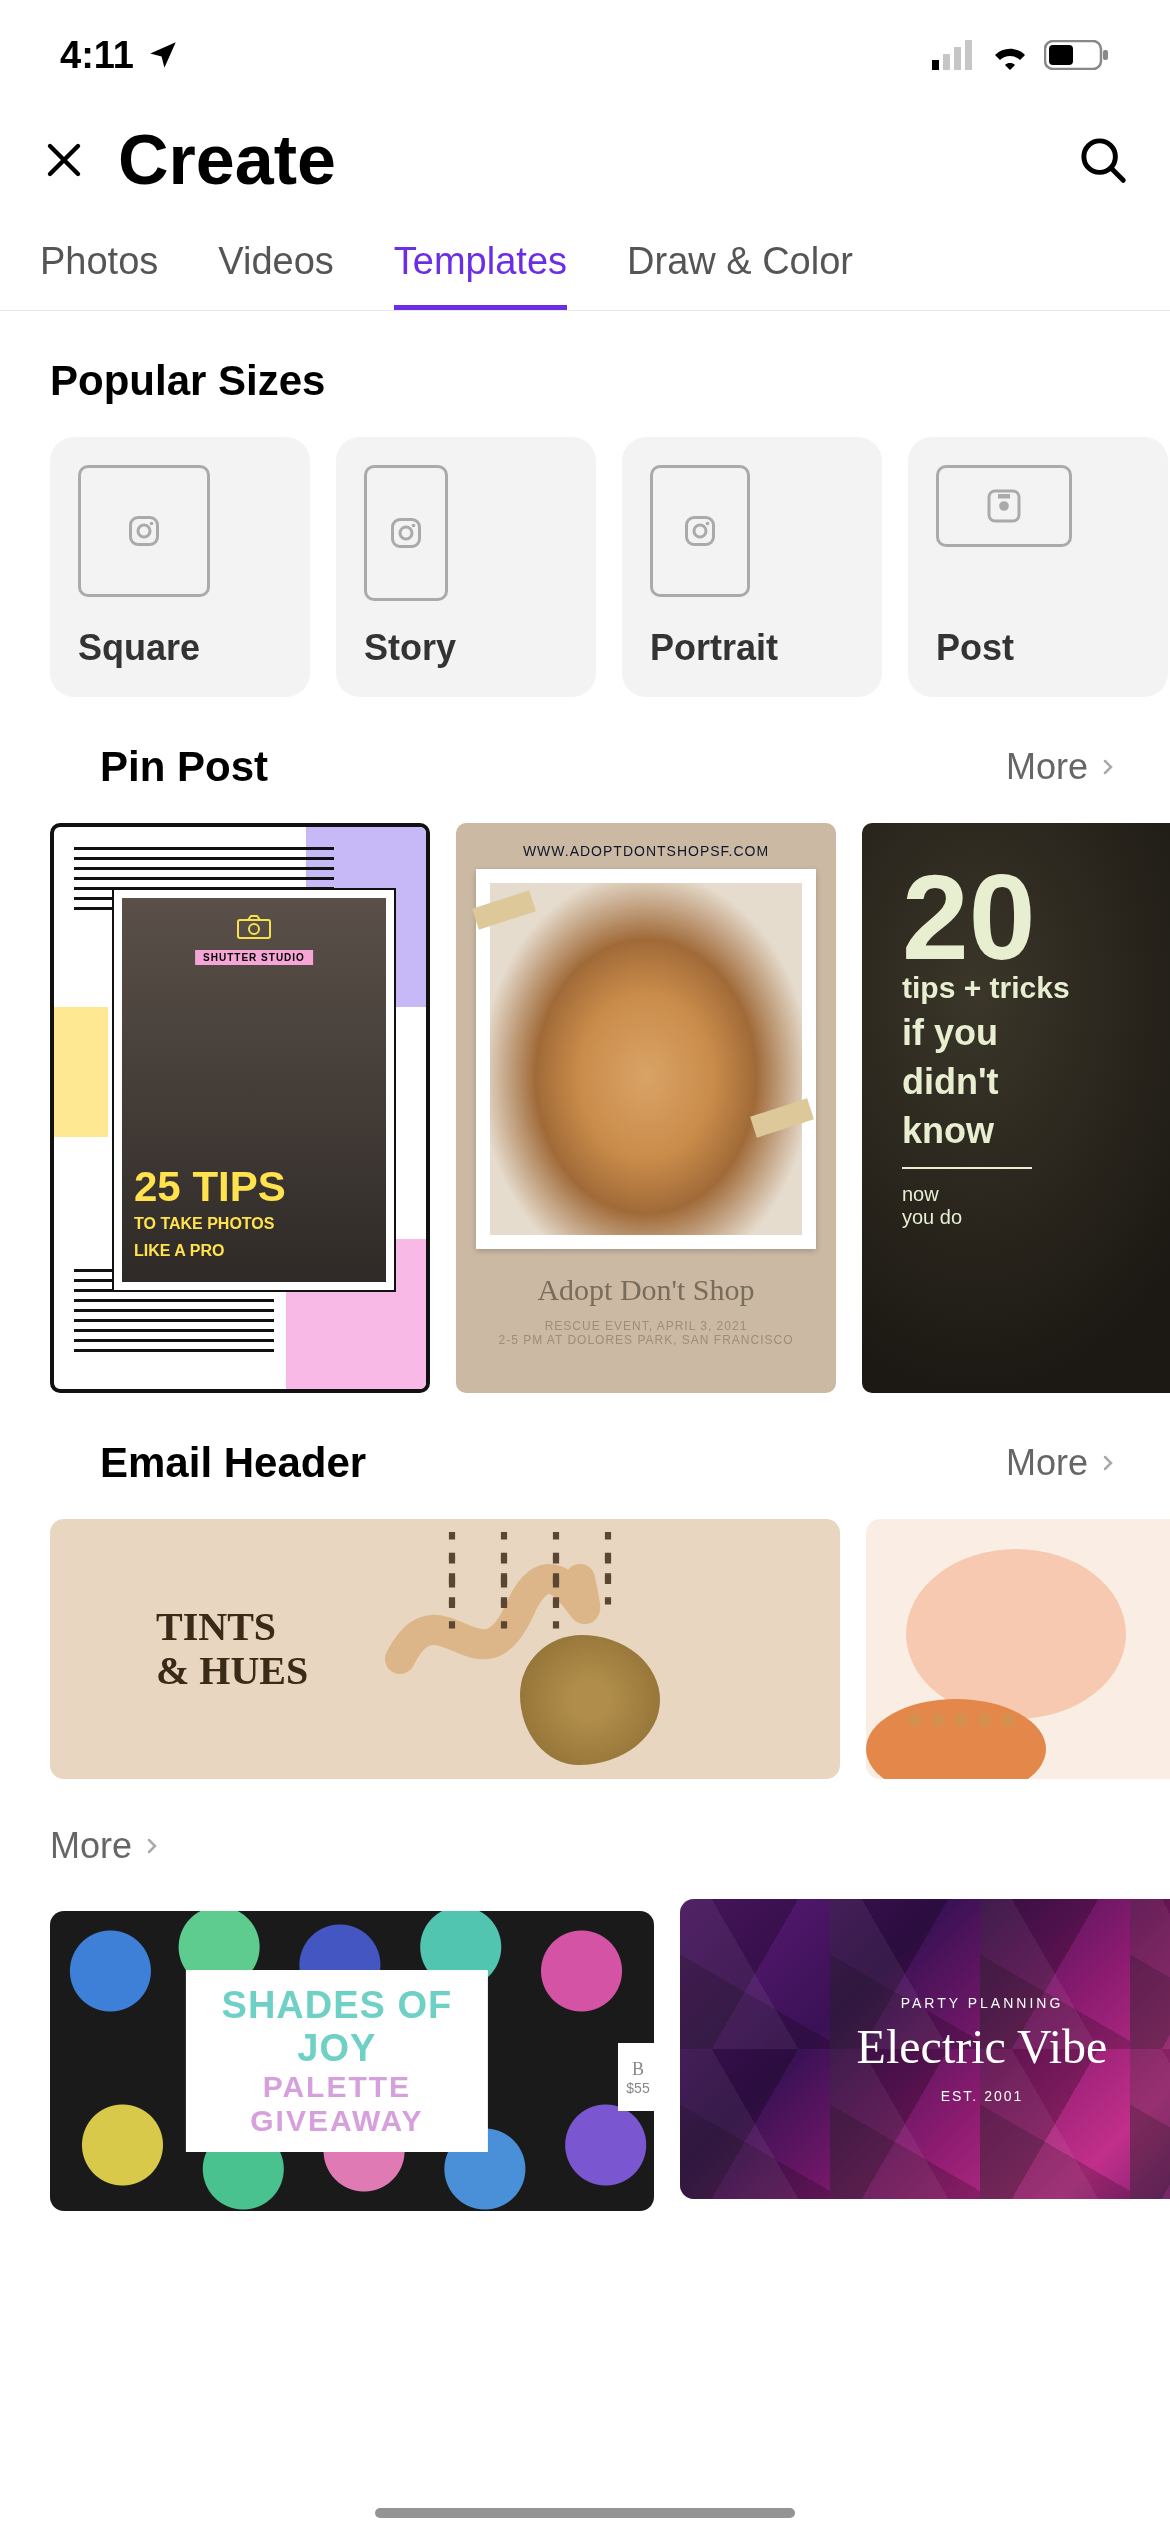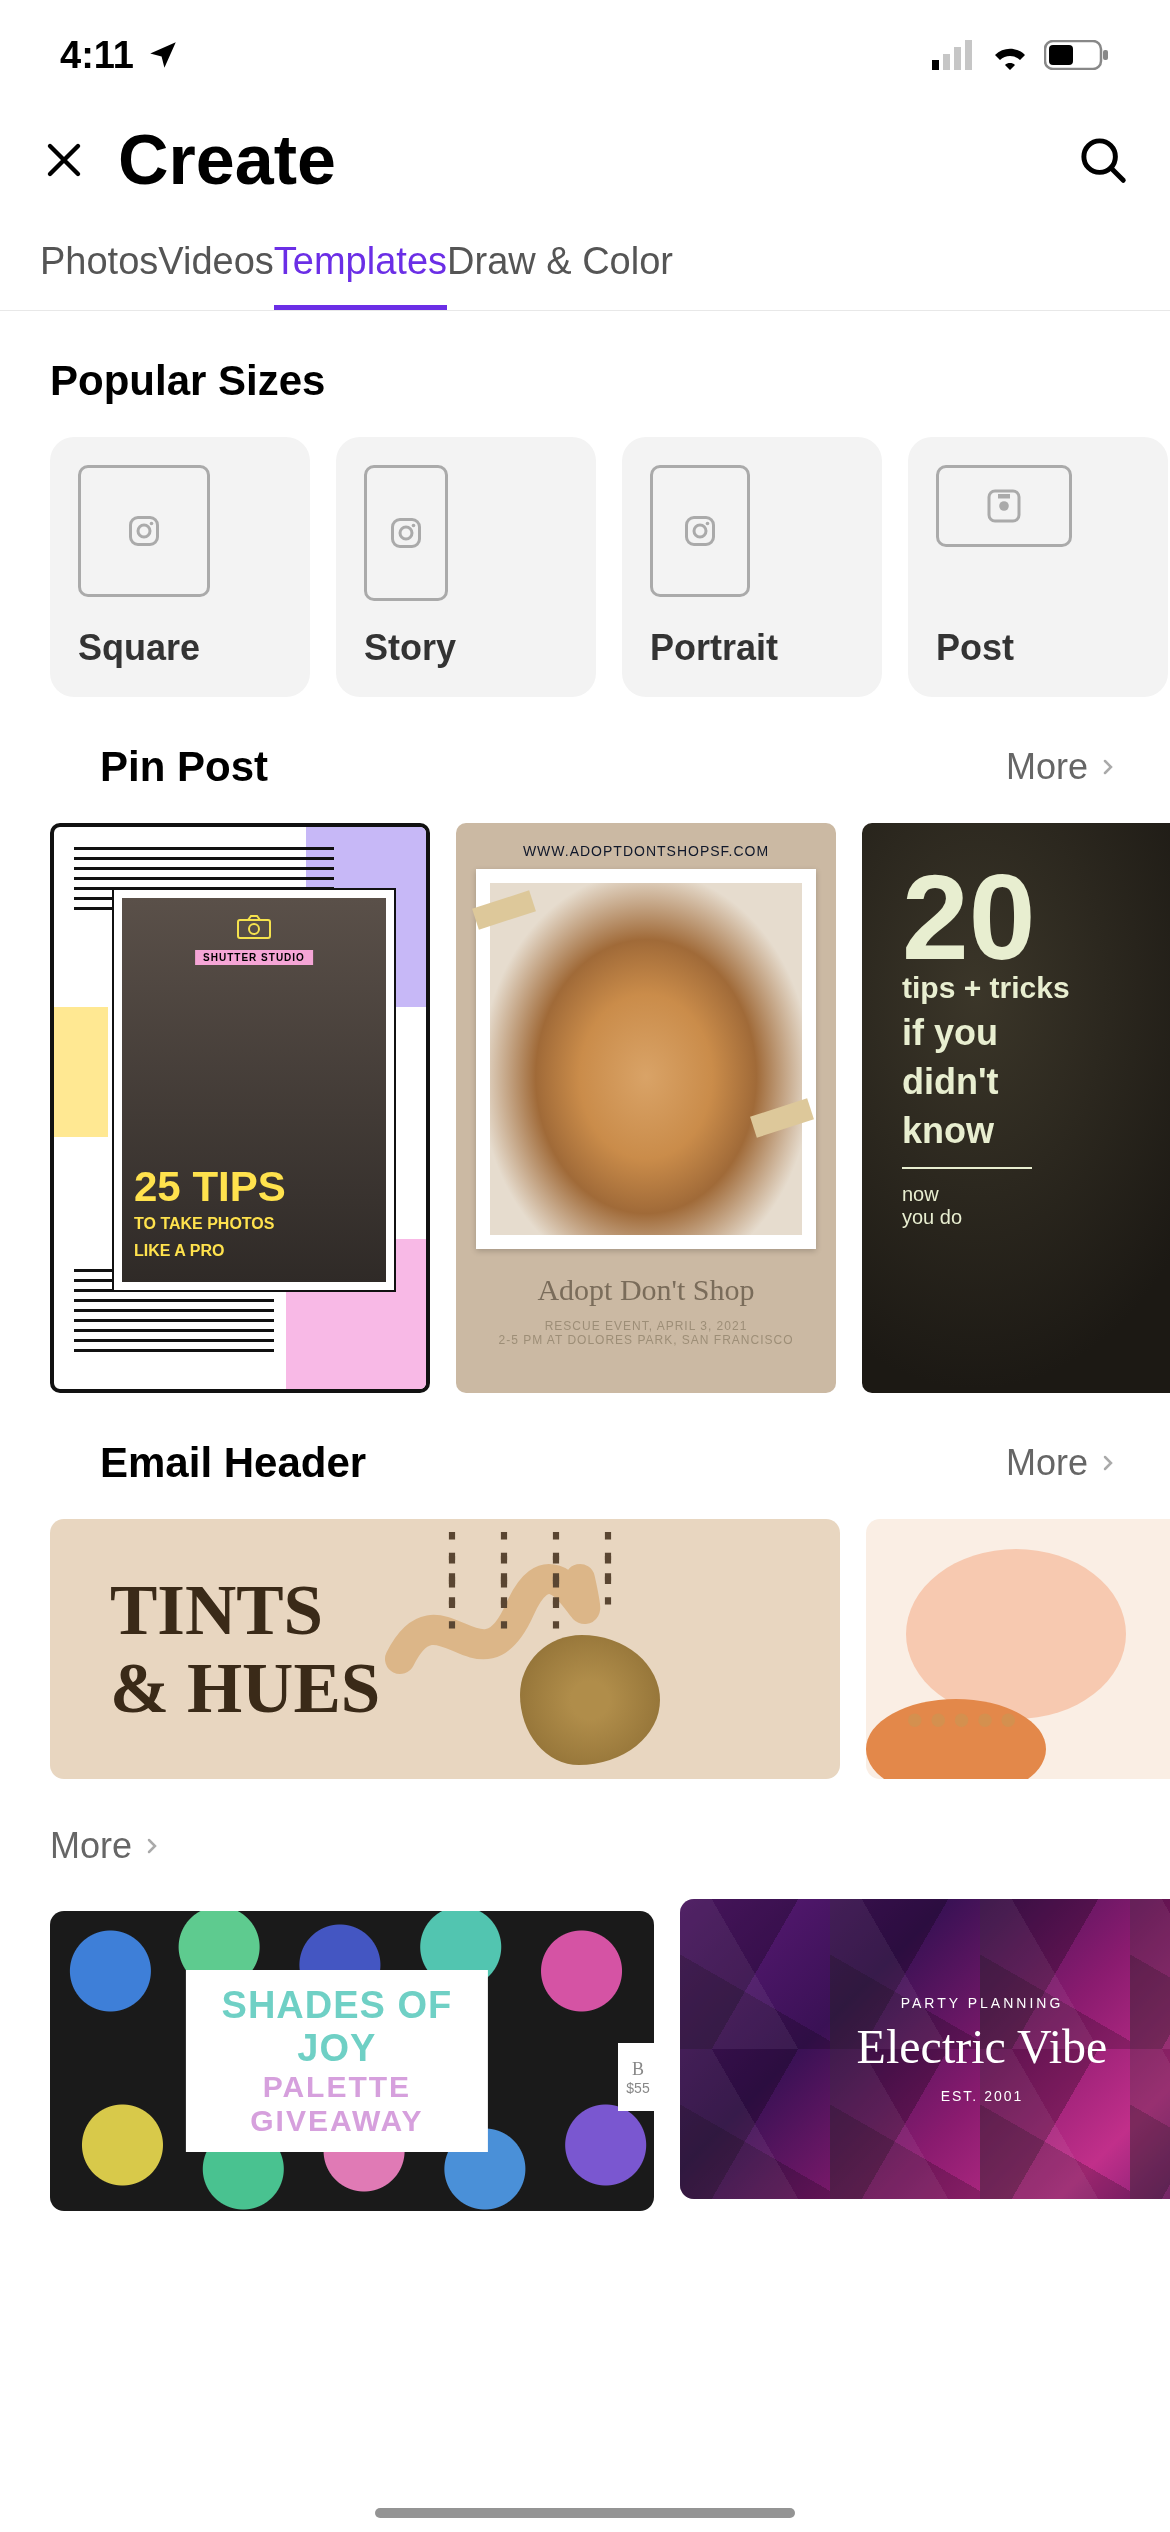--- a/index.html
+++ b/index.html
@@ -8,21 +8,21 @@
 
 .status-bar { display: flex; justify-content: space-between; align-items: center; padding: 30px 60px; height: 110px; }
 .status-left { display: flex; align-items: center; gap: 12px; font-size: 38px; font-weight: 600; }
 .status-right { display: flex; align-items: center; gap: 14px; }
 
 
 .header { display: flex; align-items: center; padding: 10px 40px 30px; gap: 30px; }
 .header-title { font-size: 70px; font-weight: 800; flex: 1; }
 
 
-.tabs { display: flex; padding: 10px 40px 0; border-bottom: 1px solid #e8e8e8; }
+.tabs { display: flex; gap: 60px; padding: 10px 40px 0; border-bottom: 1px solid #e8e8e8; }
 .tab { font-size: 38px; color: #555; padding-bottom: 22px; }
 .tab.active { color: #6b2ee6; border-bottom: 5px solid #6b2ee6; font-weight: 500; }
 
 
 .section { padding: 46px 0 0; }
 .section-title { font-size: 42px; font-weight: 800; padding: 0 50px; }
 .section-header { display: flex; justify-content: space-between; align-items: center; padding: 0 50px 0; }
 .more { display: flex; align-items: center; gap: 8px; font-size: 36px; color: #666; }
 
 
@@ -67,21 +67,21 @@
 .pin3-num { font-size: 120px; font-weight: 800; line-height: 0.9; }
 .pin3-tips { font-size: 30px; font-weight: 600; }
 .pin3-text { font-size: 36px; font-weight: 600; line-height: 1.2; margin-top: 6px; }
 .pin3-line { width: 130px; height: 2px; background: #e8eed0; margin: 14px 0; }
 .pin3-now { font-size: 20px; }
 
 
 .email-row { display: flex; gap: 26px; padding: 32px 0 0 50px; overflow: hidden; }
 .email-card { width: 790px; height: 260px; border-radius: 14px; flex-shrink: 0; position: relative; overflow: hidden; }
 .email1 { background: #e8d6c0; display: flex; align-items: center; padding-left: 60px; }
-.email1-text { font-family: Georgia, serif; font-size: 71px; font-weight: 600; color: #3a2a18; line-height: 1.1; }
+.email1-text { font-family: Georgia, serif; font-size: 40px; font-weight: 600; color: #3a2a18; line-height: 1.1; margin-left: 46px; }
 .email1-squiggle { position: absolute; top: 20px; left: 330px; width: 240px; height: 170px; }
 .email1-squiggle path { stroke: #dcb688; stroke-width: 30px; fill: none; stroke-linecap: round; }
 .email1-dots { position: absolute; top: 24px; right: 210px; color: #5a4632; font-size: 60px; letter-spacing: -8px; line-height: 0.4; }
 .email1-blob { position: absolute; bottom: 14px; right: 180px; width: 140px; height: 130px; background: radial-gradient(circle, #b08d4a 20%, #8a6b32 100%); border-radius: 44% 56% 58% 42% / 46% 50% 50% 54%; }
 .email2 { background: #faeee4; }
 .email2-peach { position: absolute; top: 30px; left: 40px; width: 220px; height: 170px; background: #f7c9b0; border-radius: 50%; }
 .email2-orange { position: absolute; bottom: -20px; left: 0; width: 180px; height: 100px; background: #e3884a; border-radius: 50%; }
 .email2-dots { position: absolute; bottom: 30px; left: 40px; color: #d4904f; font-size: 50px; letter-spacing: -4px; }
 
 

